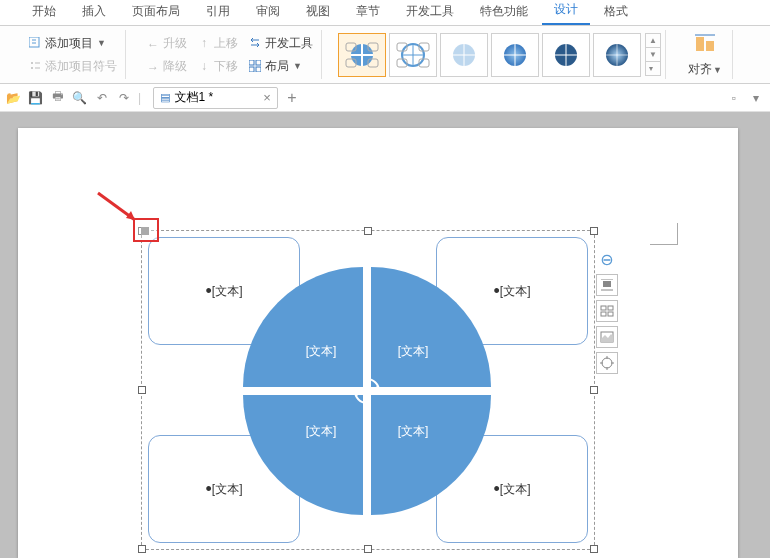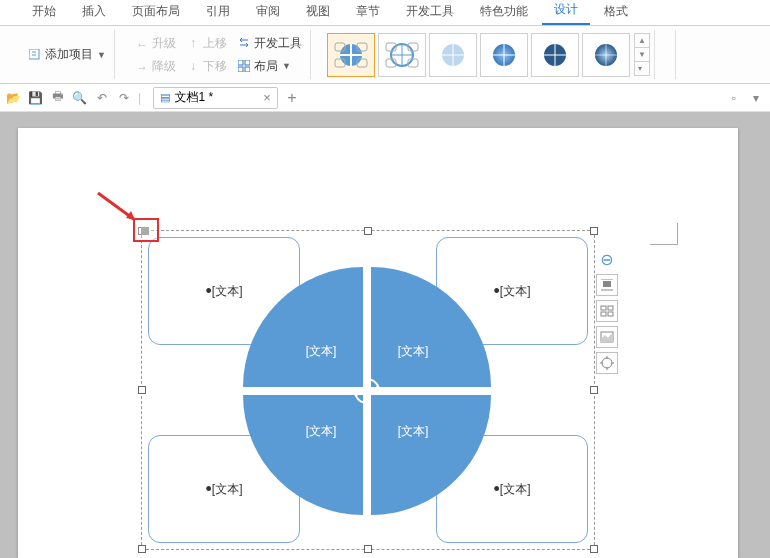--- a/index.html
+++ b/index.html
@@ -72,20 +72,31 @@
         <span class="ic">
           <svg width="12" height="12">
             <rect x="0" y="0" width="10" height="10" fill="none" stroke="#5b9bd5"></rect>
             <line x1="3" y1="3" x2="7" y2="3" stroke="#5b9bd5"></line>
             <line x1="3" y1="6" x2="7" y2="6" stroke="#5b9bd5"></line>
           </svg>
         </span>
         <span>添加项目</span>
         <span class="dd">▼</span>
       </div>
+    <div class="rbtn" style="color:#bbb">
+        <span class="ic">
+          <svg width="12" height="12">
+            <circle cx="3" cy="3" r="1" fill="#bbb"></circle>
+            <line x1="6" y1="3" x2="11" y2="3" stroke="#bbb"></line>
+            <circle cx="3" cy="8" r="1" fill="#bbb"></circle>
+            <line x1="6" y1="8" x2="11" y2="8" stroke="#bbb"></line>
+          </svg>
+        </span>
+        <span>添加项目符号</span>
+      </div>
   </div>
   <div class="ribbon-group">
     <div style="display:flex;gap:2px">
       <div class="rbtn" style="color:#bbb">
           <span class="ic">←</span>
           <span>升级</span>
         </div>
       <div class="rbtn" style="color:#bbb">
           <span class="ic">↑</span>
           <span>上移</span>
@@ -187,20 +198,30 @@
           </svg>
         </div>
     </div>
     <div style="display:flex;flex-direction:column;margin-left:2px;border:1px solid #d0d0d0">
       <div style="padding:2px 3px;border-bottom:1px solid #d0d0d0;font-size:8px;color:#888;cursor:pointer">▲</div>
       <div style="padding:2px 3px;border-bottom:1px solid #d0d0d0;font-size:8px;color:#888;cursor:pointer">▼</div>
       <div style="padding:2px 3px;font-size:8px;color:#888;cursor:pointer">▾</div>
     </div>
   </div>
   <div class="ribbon-group row">
+    <div class="bigbtn">
+        <span class="ic">
+          <svg width="24" height="24">
+            <rect x="3" y="4" width="8" height="14" fill="#f0a030" opacity=".7"></rect>
+            <rect x="13" y="8" width="8" height="10" fill="#f0a030" opacity=".7"></rect>
+            <line x1="2" y1="2" x2="22" y2="2" stroke="#3a7ac0"></line>
+          </svg>
+        </span>
+        <span><span>对齐</span><span class="dd">▼</span></span>
+      </div>
 
   </div>
 </div>
 
 <div class="qat">
   <div class="q" style="color:#e08030">📂</div>
   <div class="q" style="color:#3a7ac0">💾</div>
   <div class="q">🖶</div>
   <div class="q">🔍</div>
   <div class="q">↶</div>

